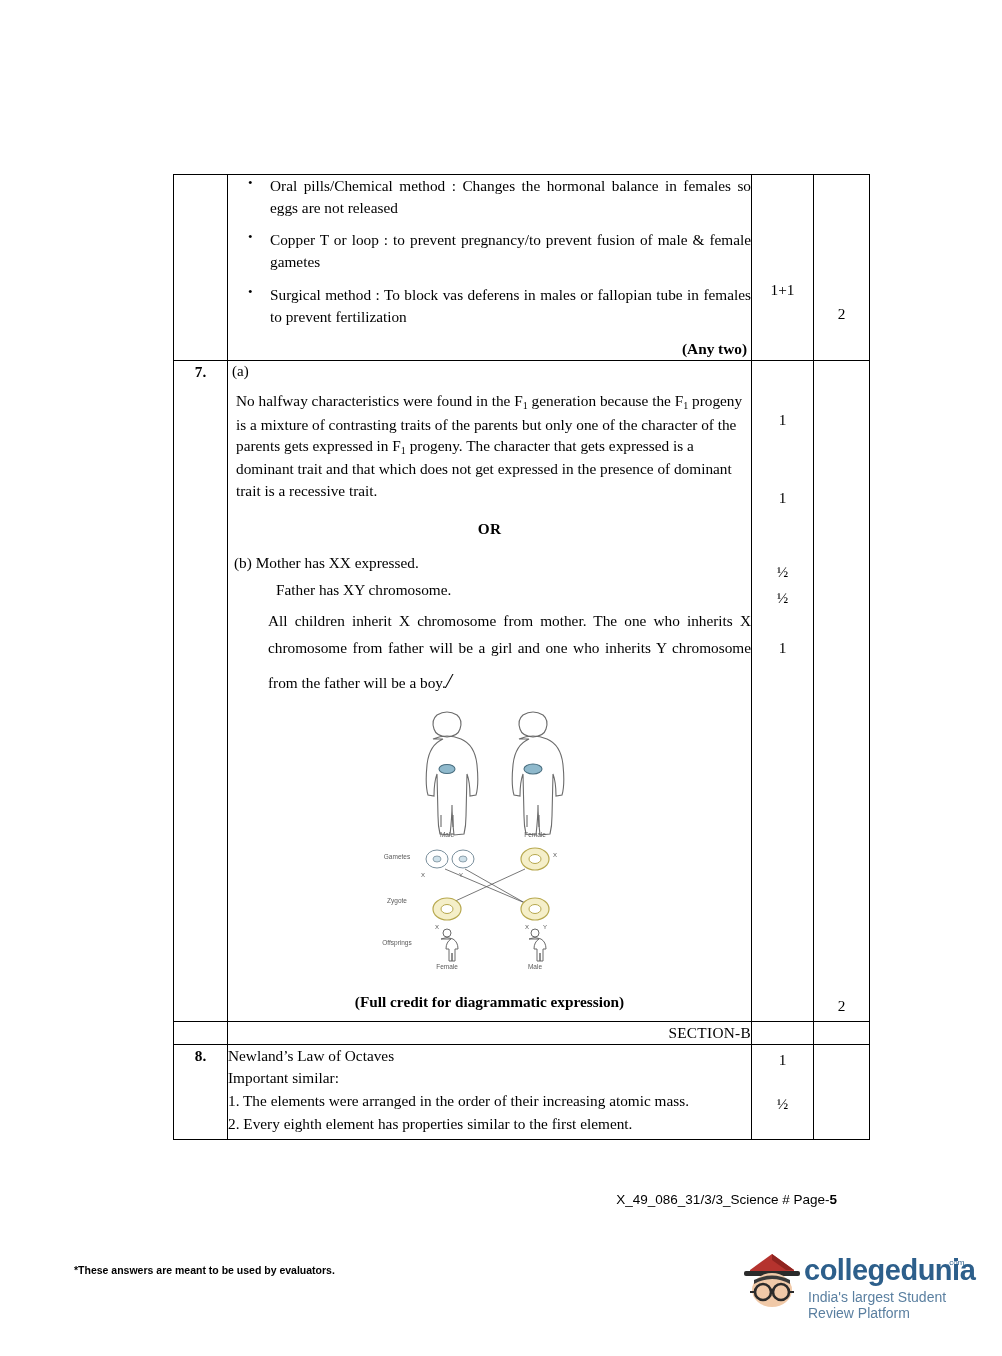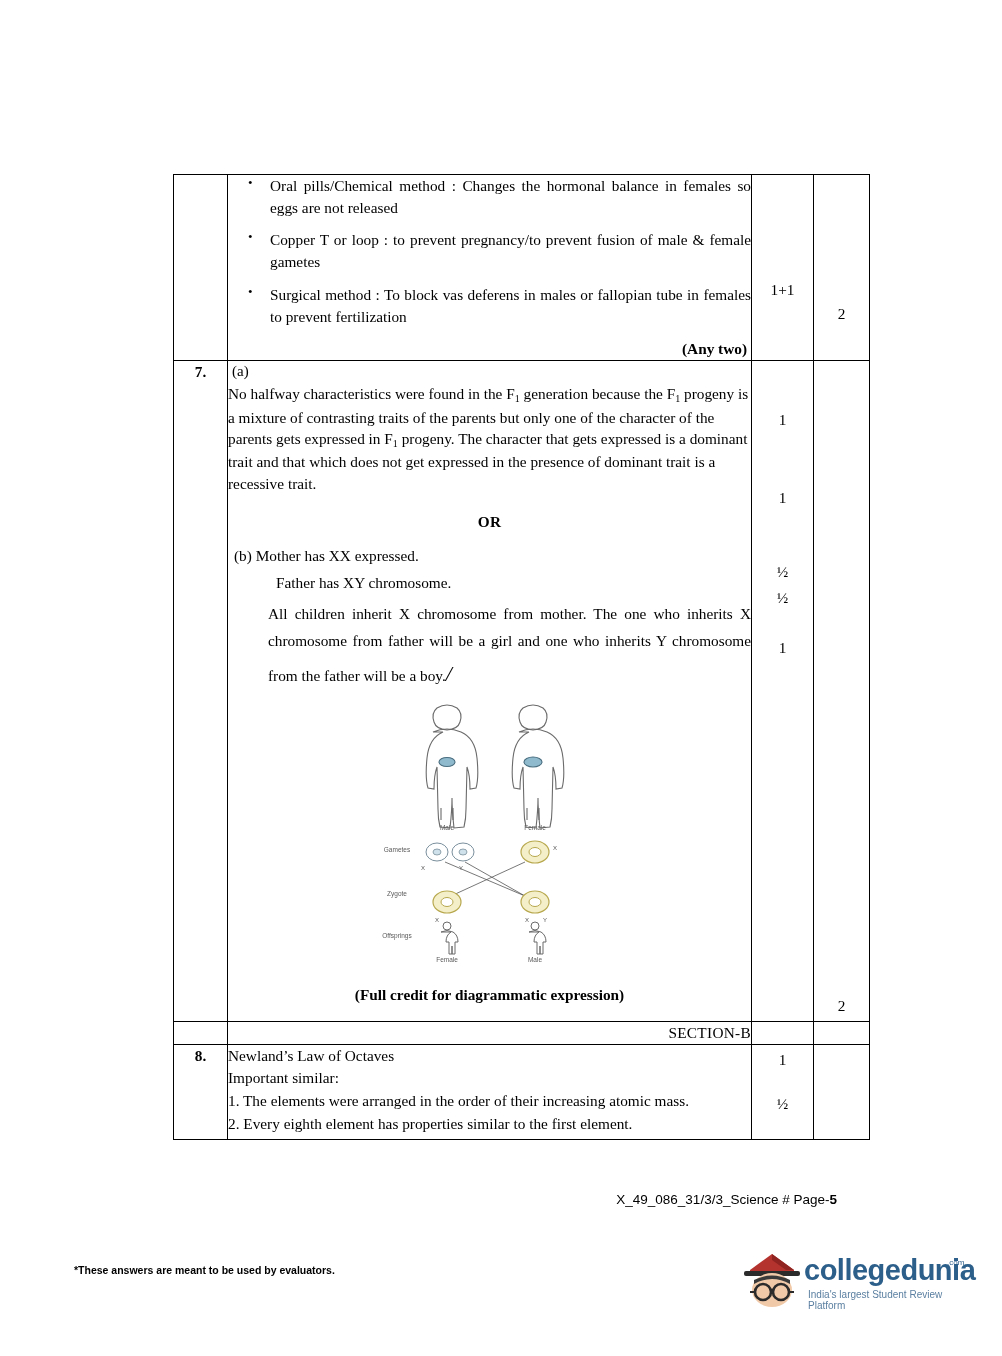--- a/index.html
+++ b/index.html
@@ -74,21 +74,21 @@
 
   .anytwo {
     text-align: right;
     font-weight: bold;
     margin-top: 2px;
     padding-right: 4px;
   }
 
   .sub-label { margin: 0 0 1px 4px; font-size: 15px; }
 
-  ul.dotlist { list-style: none; margin: 0; padding: 0; }
+  ul.dotlist { list-style: none; margin: 8px; padding: 0; }
 
   sub.f1 { font-size: 10px; vertical-align: -3px; }
 
   .or-line {
     text-align: center;
     font-weight: bold;
     margin: 16px 0 12px 0;
     letter-spacing: 0.3px;
   }
 
@@ -172,21 +172,21 @@
     top: 10px;
     font-family: "Liberation Sans", sans-serif;
     font-size: 8px;
     color: #2d5f8b;
   }
   .logo-tag {
     position: absolute;
     left: 66px;
     top: 41px;
     font-family: "Liberation Sans", sans-serif;
-    font-size: 10px;
+    font-size: 14px;
     color: #5a7fa0;
   }
   .m-abs { position: absolute; width: 100%; text-align: center; }
 </style>
 </head>
 <body>
 
 <div class="page">
 
   <table class="marking">

